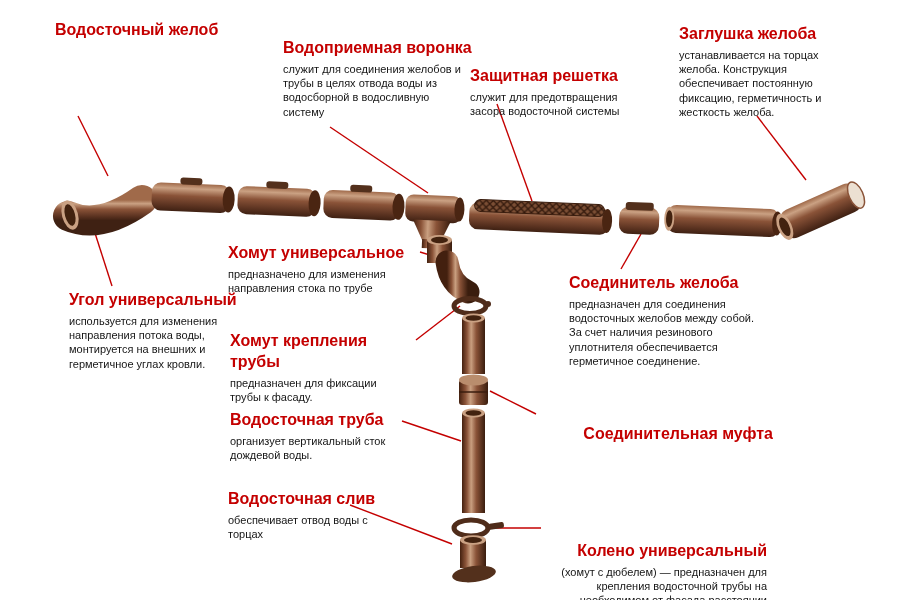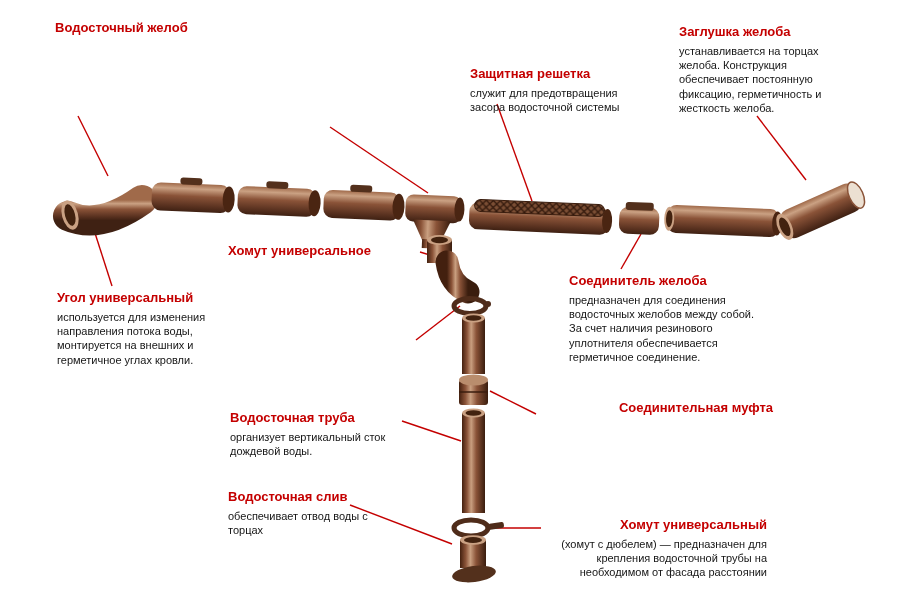--- a/index.html
+++ b/index.html
@@ -4,22 +4,22 @@
 <style>
   html,body{margin:0;padding:0;}
   body{
     width:900px;height:600px;position:relative;overflow:hidden;
     background:#ffffff;
     font-family:"Liberation Sans", sans-serif;
   }
   .stage{position:absolute;left:0;top:0;width:900px;height:600px;}
   svg.canvas{position:absolute;left:0;top:0;}
   .label{position:absolute;font-size:11px;line-height:1.3;color:#151515;}
-  .label .t{color:#c40000;font-weight:700;font-size:13px;margin-bottom:3px;}
-  .label.alignR{text-align:right;}
+  .label .t{color:#c40000;font-weight:700;font-size:16px;margin-bottom:3px;}
+  .label.alignR{text-align:right;margin-top:24px;}
 </style>
 </head>
 <body>
 
 <div class="stage">
 
   <svg class="canvas" width="900" height="600" viewBox="0 0 900 600">
     <defs>
       <linearGradient id="gutV" x1="0" y1="0" x2="0" y2="1">
         <stop offset="0" stop-color="#a06a4a"></stop>
@@ -159,40 +159,49 @@
         <ellipse cx="473" cy="540" rx="9" ry="3" fill="#42220f"></ellipse>
         <ellipse cx="474" cy="574" rx="22" ry="8" fill="#53301c" transform="rotate(-7 474 574)"></ellipse>
       </g>
     </g>
   </svg>
 
   <div class="label" style="left:55px;top:20px;width:218px">
     <div class="t">Водосточный желоб</div>
   </div>
 
+  <div class="label" style="left:283px;top:38px;width:190px">
+    <div class="t">Водоприемная воронка</div>
+    <div class="d">служит для соединения желобов и трубы в целях отвода воды из водосборной в водосливную систему</div>
+  </div>
 
   <div class="label" style="left:470px;top:66px;width:172px">
     <div class="t">Защитная решетка</div>
     <div class="d">служит для предотвращения засора водосточной системы</div>
   </div>
 
   <div class="label" style="left:679px;top:24px;width:180px">
     <div class="t">Заглушка желоба</div>
     <div class="d">устанавливается на торцах желоба. Конструкция обеспечивает постоянную фиксацию, герметичность и жесткость желоба.</div>
   </div>
 
   <div class="label" style="left:228px;top:243px;width:185px">
     <div class="t">Хомут универсальное</div>
-  </div>
-
-  <div class="label" style="left:57px;top:290px;width:168px">
+    <div class="d">предназначено для изменения направления стока по трубе</div>
+  </div>
+
+  <div class="label" style="left:69px;top:290px;width:168px">
     <div class="t">Угол универсальный</div>
     <div class="d">используется для изменения направления потока воды, монтируется на внешних и герметичное углах кровли.</div>
   </div>
 
+  <div class="label" style="left:230px;top:331px;width:178px">
+    <div class="t">Хомут крепления трубы</div>
+    <div class="d">предназначен для фиксации трубы к фасаду.</div>
+  </div>
 
   <div class="label" style="left:569px;top:273px;width:200px">
     <div class="t">Соединитель желоба</div>
     <div class="d">предназначен для соединения водосточных желобов между собой. За счет наличия резинового уплотнителя обеспечивается герметичное соединение.</div>
   </div>
 
   <div class="label" style="left:230px;top:410px;width:180px">
     <div class="t">Водосточная труба</div>
     <div class="d">организует вертикальный сток дождевой воды.</div>
   </div>
@@ -200,17 +209,17 @@
   <div class="label alignR" style="left:545px;top:400px;width:228px">
     <div class="t">Соединительная муфта</div>
   </div>
 
   <div class="label" style="left:228px;top:489px;width:160px">
     <div class="t">Водосточная слив</div>
     <div class="d">обеспечивает отвод воды с торцах</div>
   </div>
 
   <div class="label alignR" style="left:552px;top:517px;width:215px">
-    <div class="t">Хомут универсальный</div>
+    <div class="t">Колено универсальный</div>
     <div class="d">(хомут с дюбелем) — предназначен для крепления водосточной трубы на необходимом от фасада расстоянии</div>
   </div>
 
 </div>
 
 </body></html>

